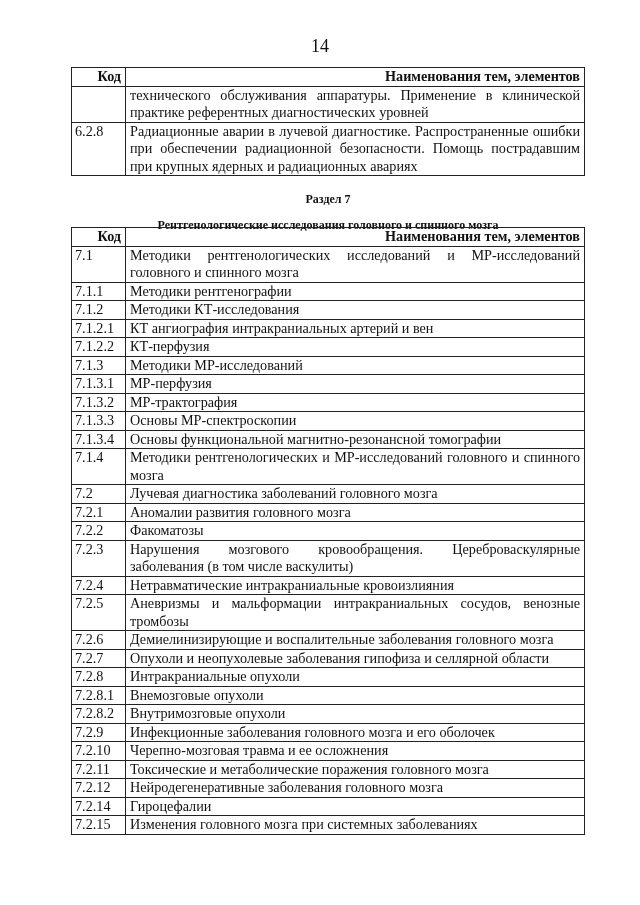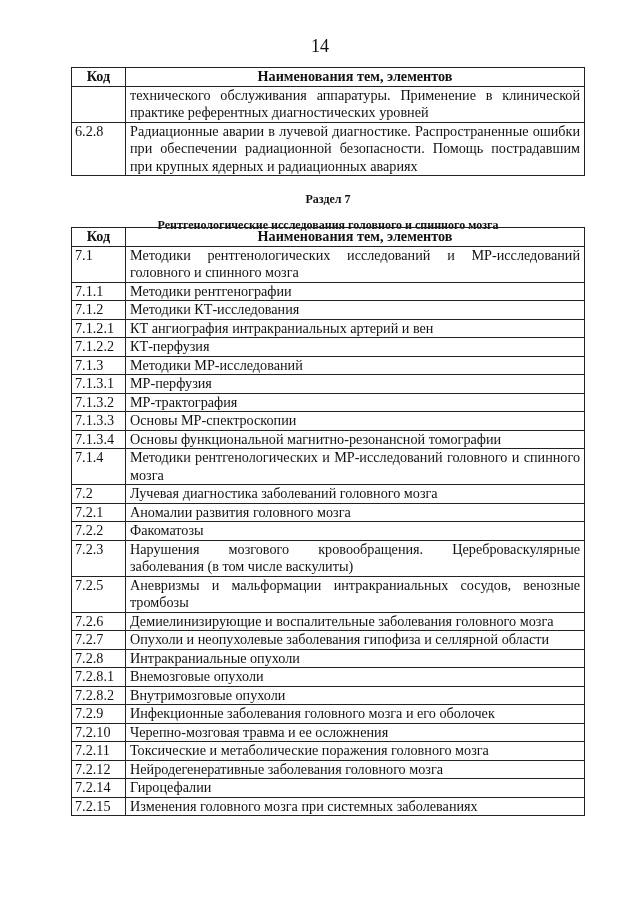--- a/index.html
+++ b/index.html
@@ -1,20 +1,20 @@
 <!DOCTYPE html>
 <html><head>
 <meta charset="utf-8">
 <style>
   html, body { margin:0; padding:0; background:#ffffff; }
   body { width:640px; height:905px; position:relative; font-family:"Liberation Serif", serif; color:#111; overflow:hidden; }
   .page-num { position:absolute; top:36px; left:0; width:640px; text-align:center; font-size:18px; }
   table { border-collapse:collapse; position:absolute; left:71px; width:514px; font-size:14.2px; line-height:17.5px; }
   td, th { border:1.3px solid #222; padding:0 4px; vertical-align:top; }
-  th { font-weight:bold; text-align:center;margin-top:20px; }
+  th { font-weight:bold; text-align:right;margin-top:20px; }
   td.code { width:46px; white-space:nowrap; padding-left:3px; }
   td.name { text-align:justify; text-align-last:left; }
   #t1 { top:67px; }
   #t1 td.cont { border-top:none; }
   .sec-title { position:absolute; left:71px; width:514px; text-align:center; font-weight:bold; font-size:12px; }
   #sec-num { top:192px; }
   #sec-name { top:209px;margin-top:9px; }
   #t2 { top:227px; }
 </style>
 </head>
@@ -106,20 +106,24 @@
       </tr>
       <tr>
         <td class="code">7.2.2</td>
         <td class="name">Факоматозы</td>
       </tr>
       <tr>
         <td class="code">7.2.3</td>
         <td class="name">Нарушения мозгового кровообращения. Цереброваскулярные заболевания (в том числе васкулиты)</td>
       </tr>
       <tr>
+        <td class="code">7.2.4</td>
+        <td class="name">Нетравматические интракраниальные кровоизлияния</td>
+      </tr>
+      <tr>
         <td class="code">7.2.5</td>
         <td class="name">Аневризмы и мальформации интракраниальных сосудов, венозные тромбозы</td>
       </tr>
       <tr>
         <td class="code">7.2.6</td>
         <td class="name">Демиелинизирующие и воспалительные заболевания головного мозга</td>
       </tr>
       <tr>
         <td class="code">7.2.7</td>
         <td class="name">Опухоли и неопухолевые заболевания гипофиза и селлярной области</td>

